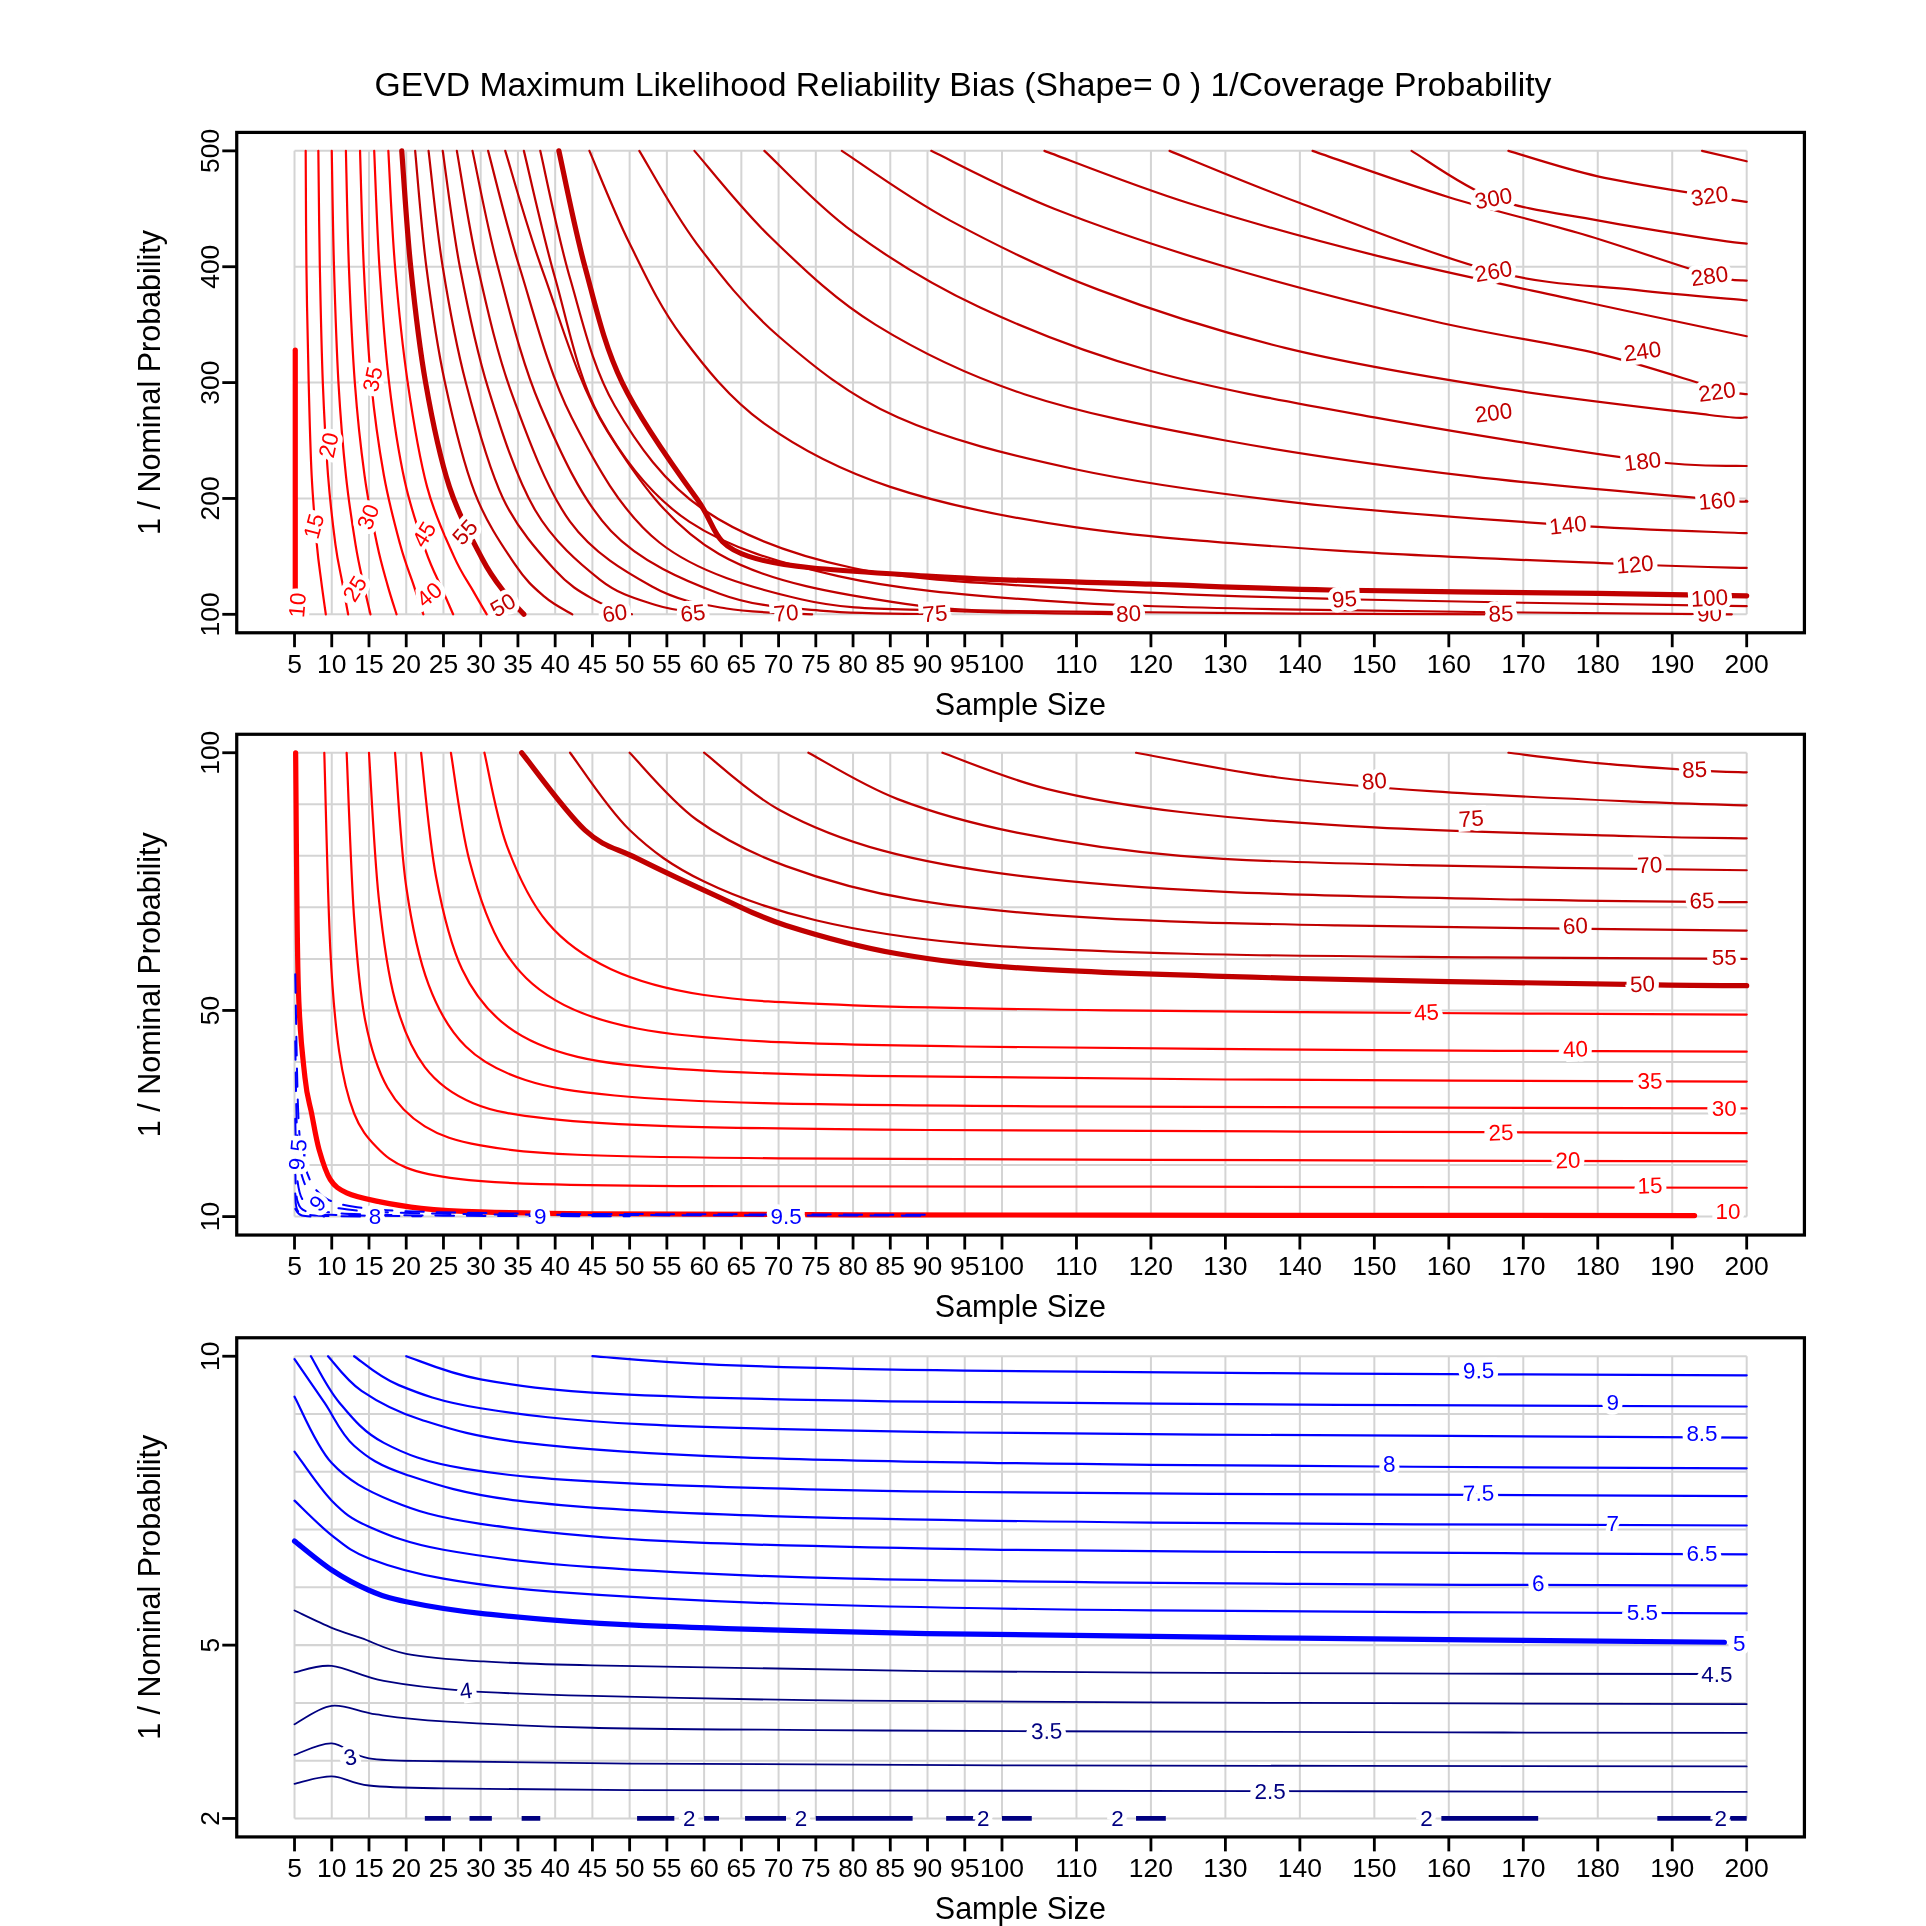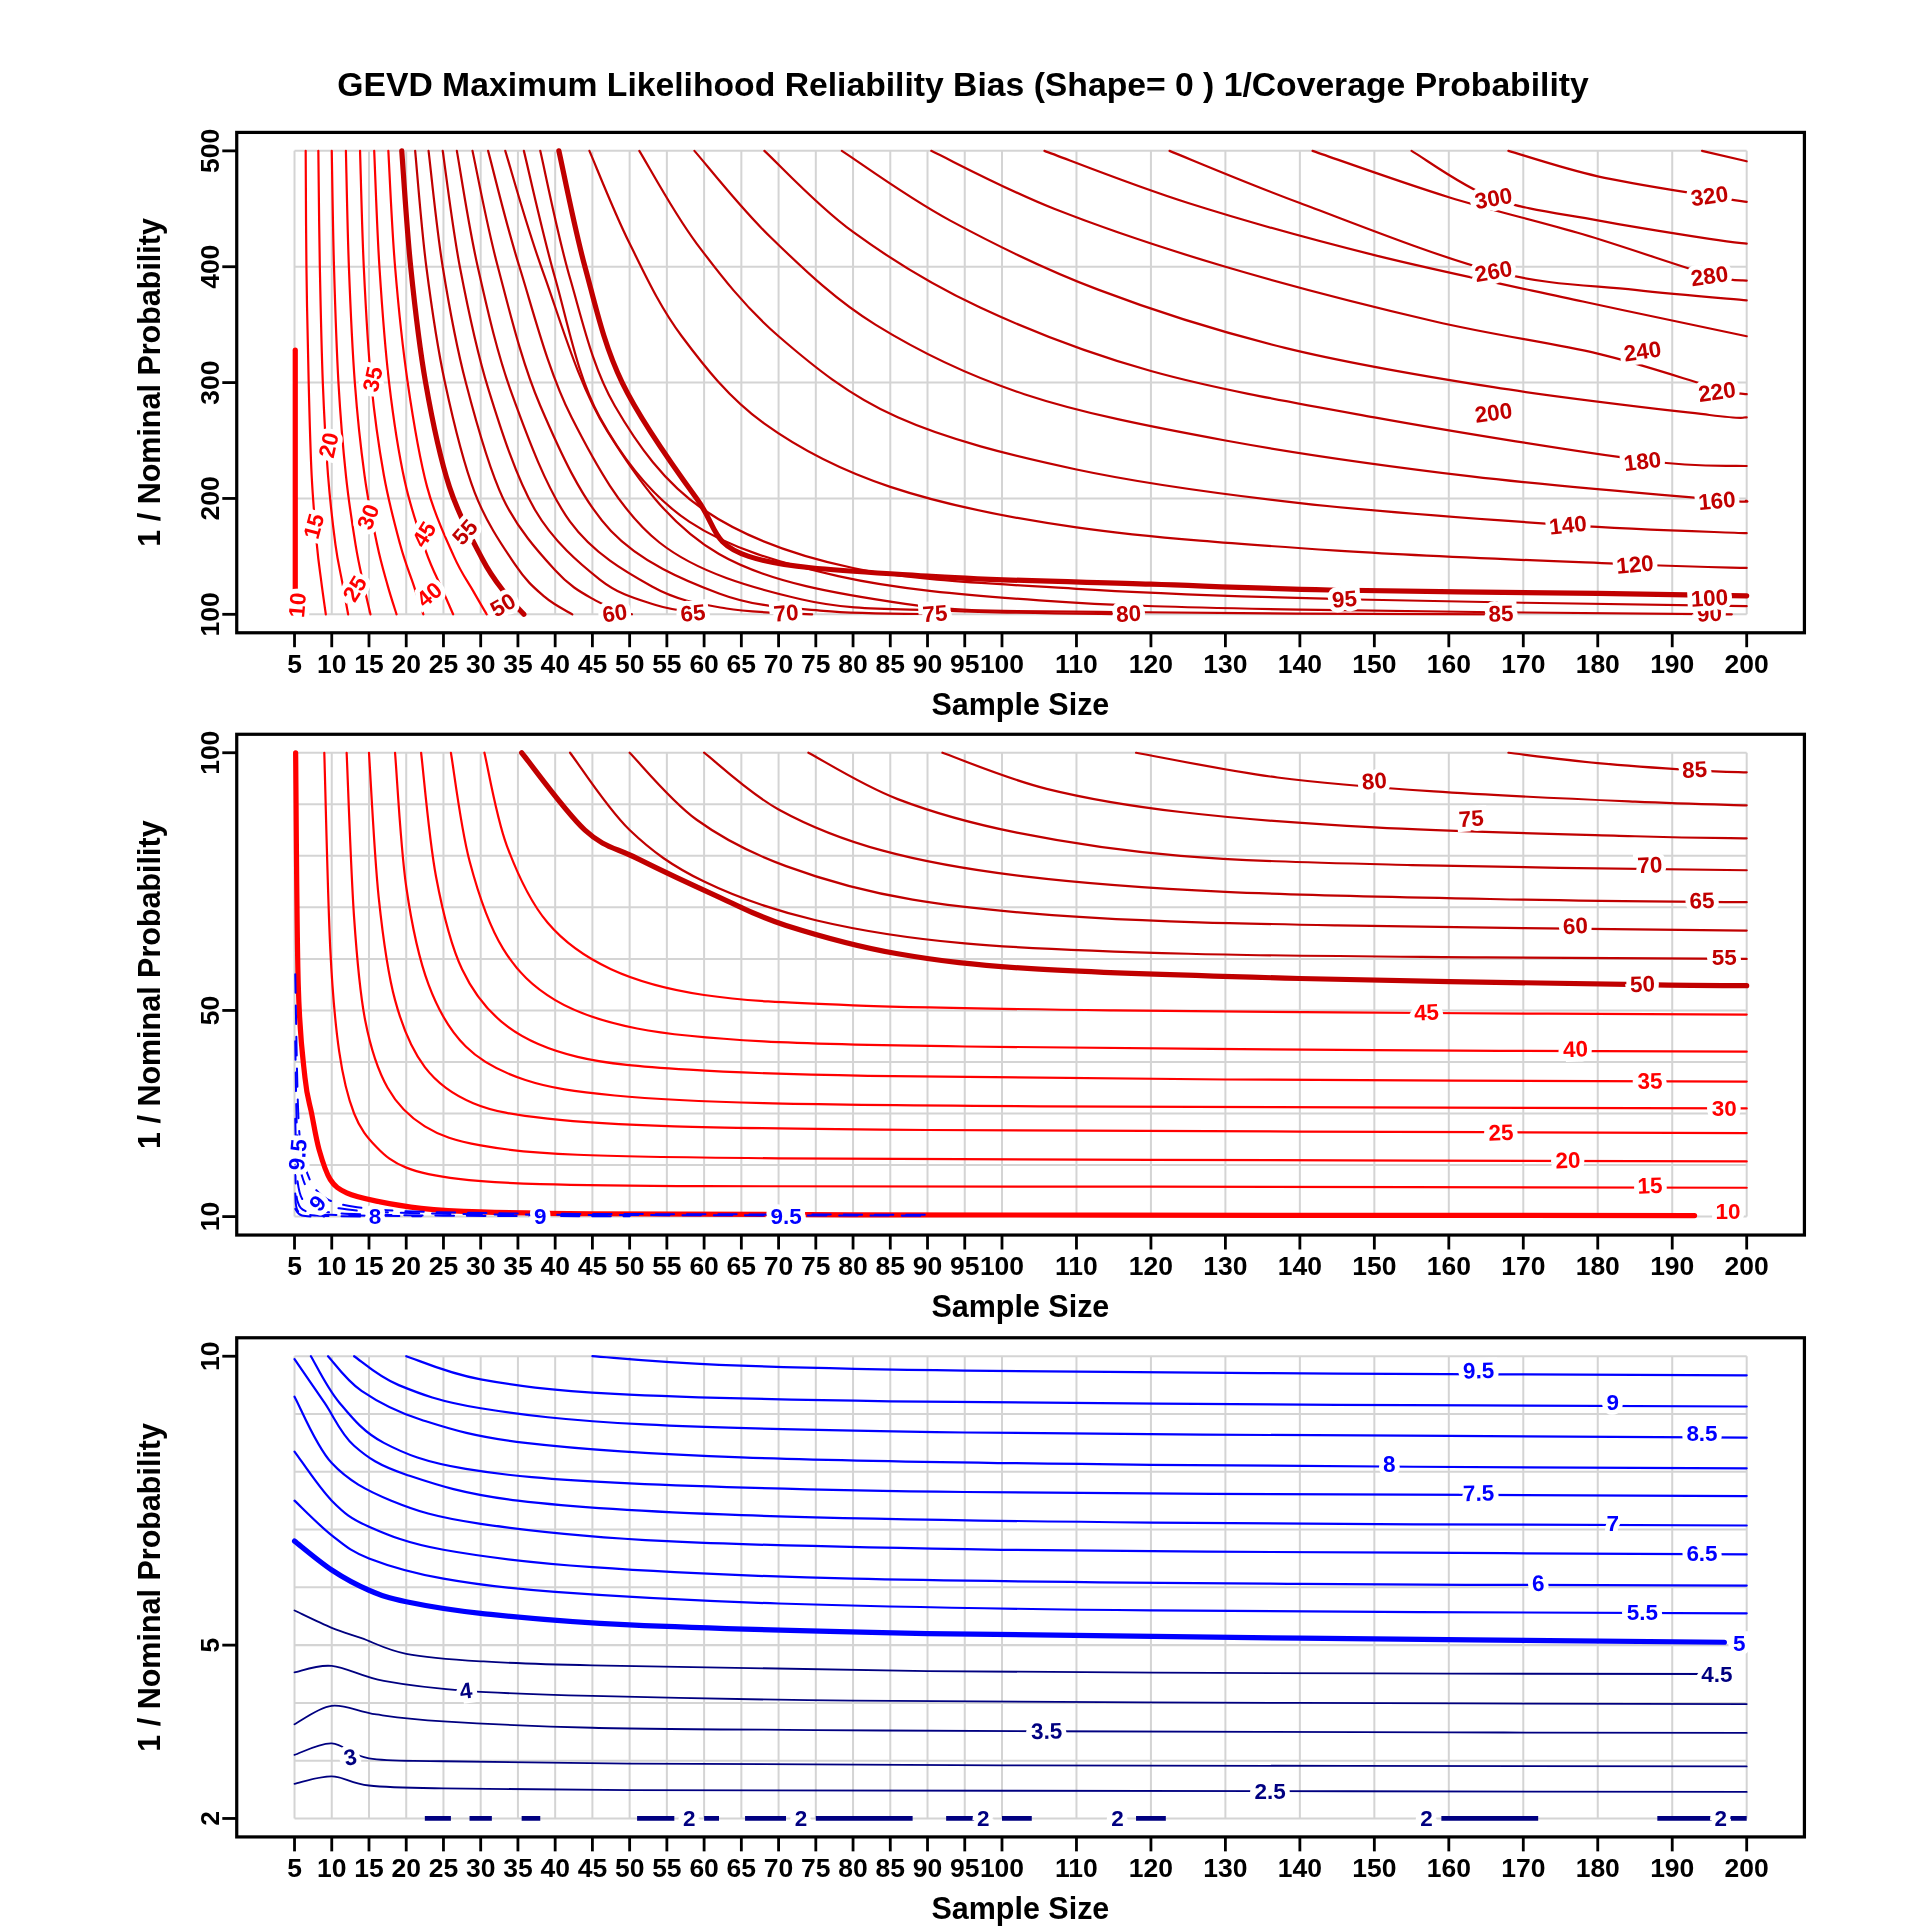--- a/index.html
+++ b/index.html
@@ -1,16 +1,16 @@
 <!DOCTYPE html>
 <html style="font-size:6.4px"><head>
 <meta charset="utf-8">
 <style>
   html,body{margin:0;padding:0;background:#ffffff;width:1926px;height:1926px;}
-  #page{position:relative;width:1926px;height:1926px;background:#fff;font-family:"Liberation Sans",sans-serif;font-weight:bold;}
+  #page{position:relative;width:1926px;height:1926px;background:#fff;font-family:"Liberation Sans",sans-serif;}
   svg{position:absolute;left:0;top:0;}
   text{font-family:"Liberation Sans",sans-serif;}
   .axtitle{font-size:76px;fill:#000;}
   .maintitle{font-size:84px;fill:#000;}
 </style>
 </head>
 <body>
 
 <div id="page">
   <svg id="fig" width="1926" height="1926" viewBox="0 0 4800 4800">

